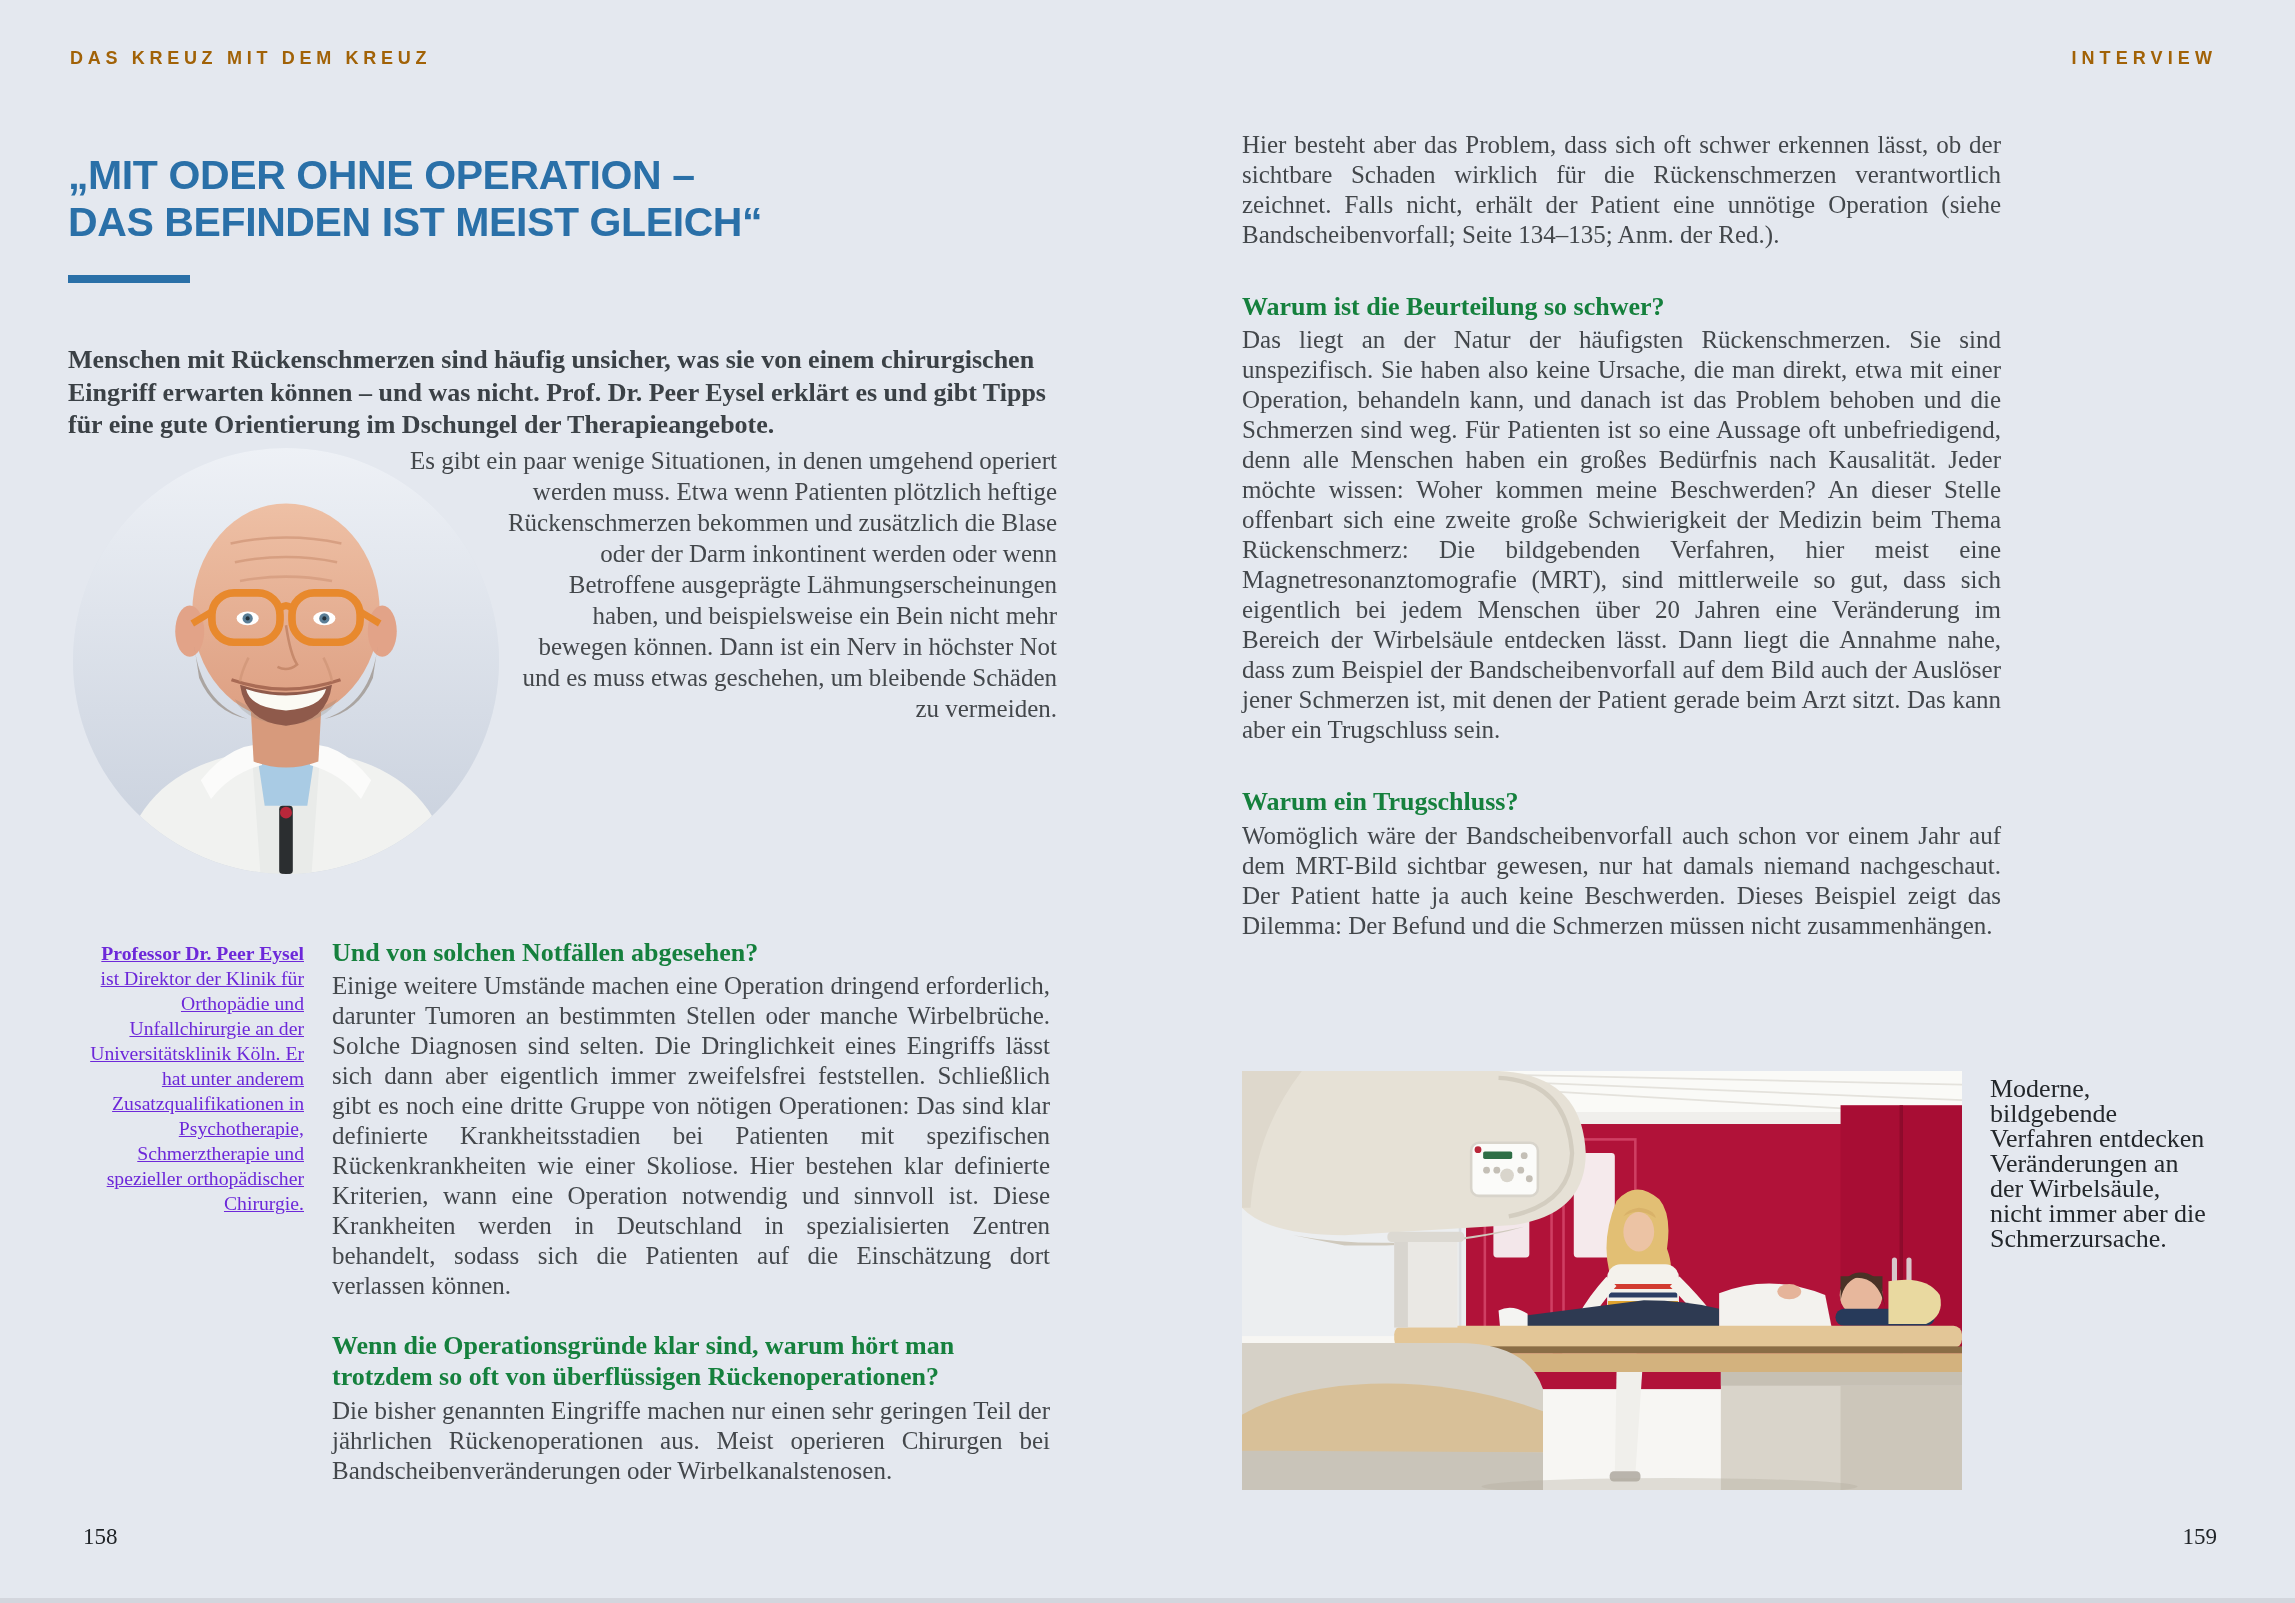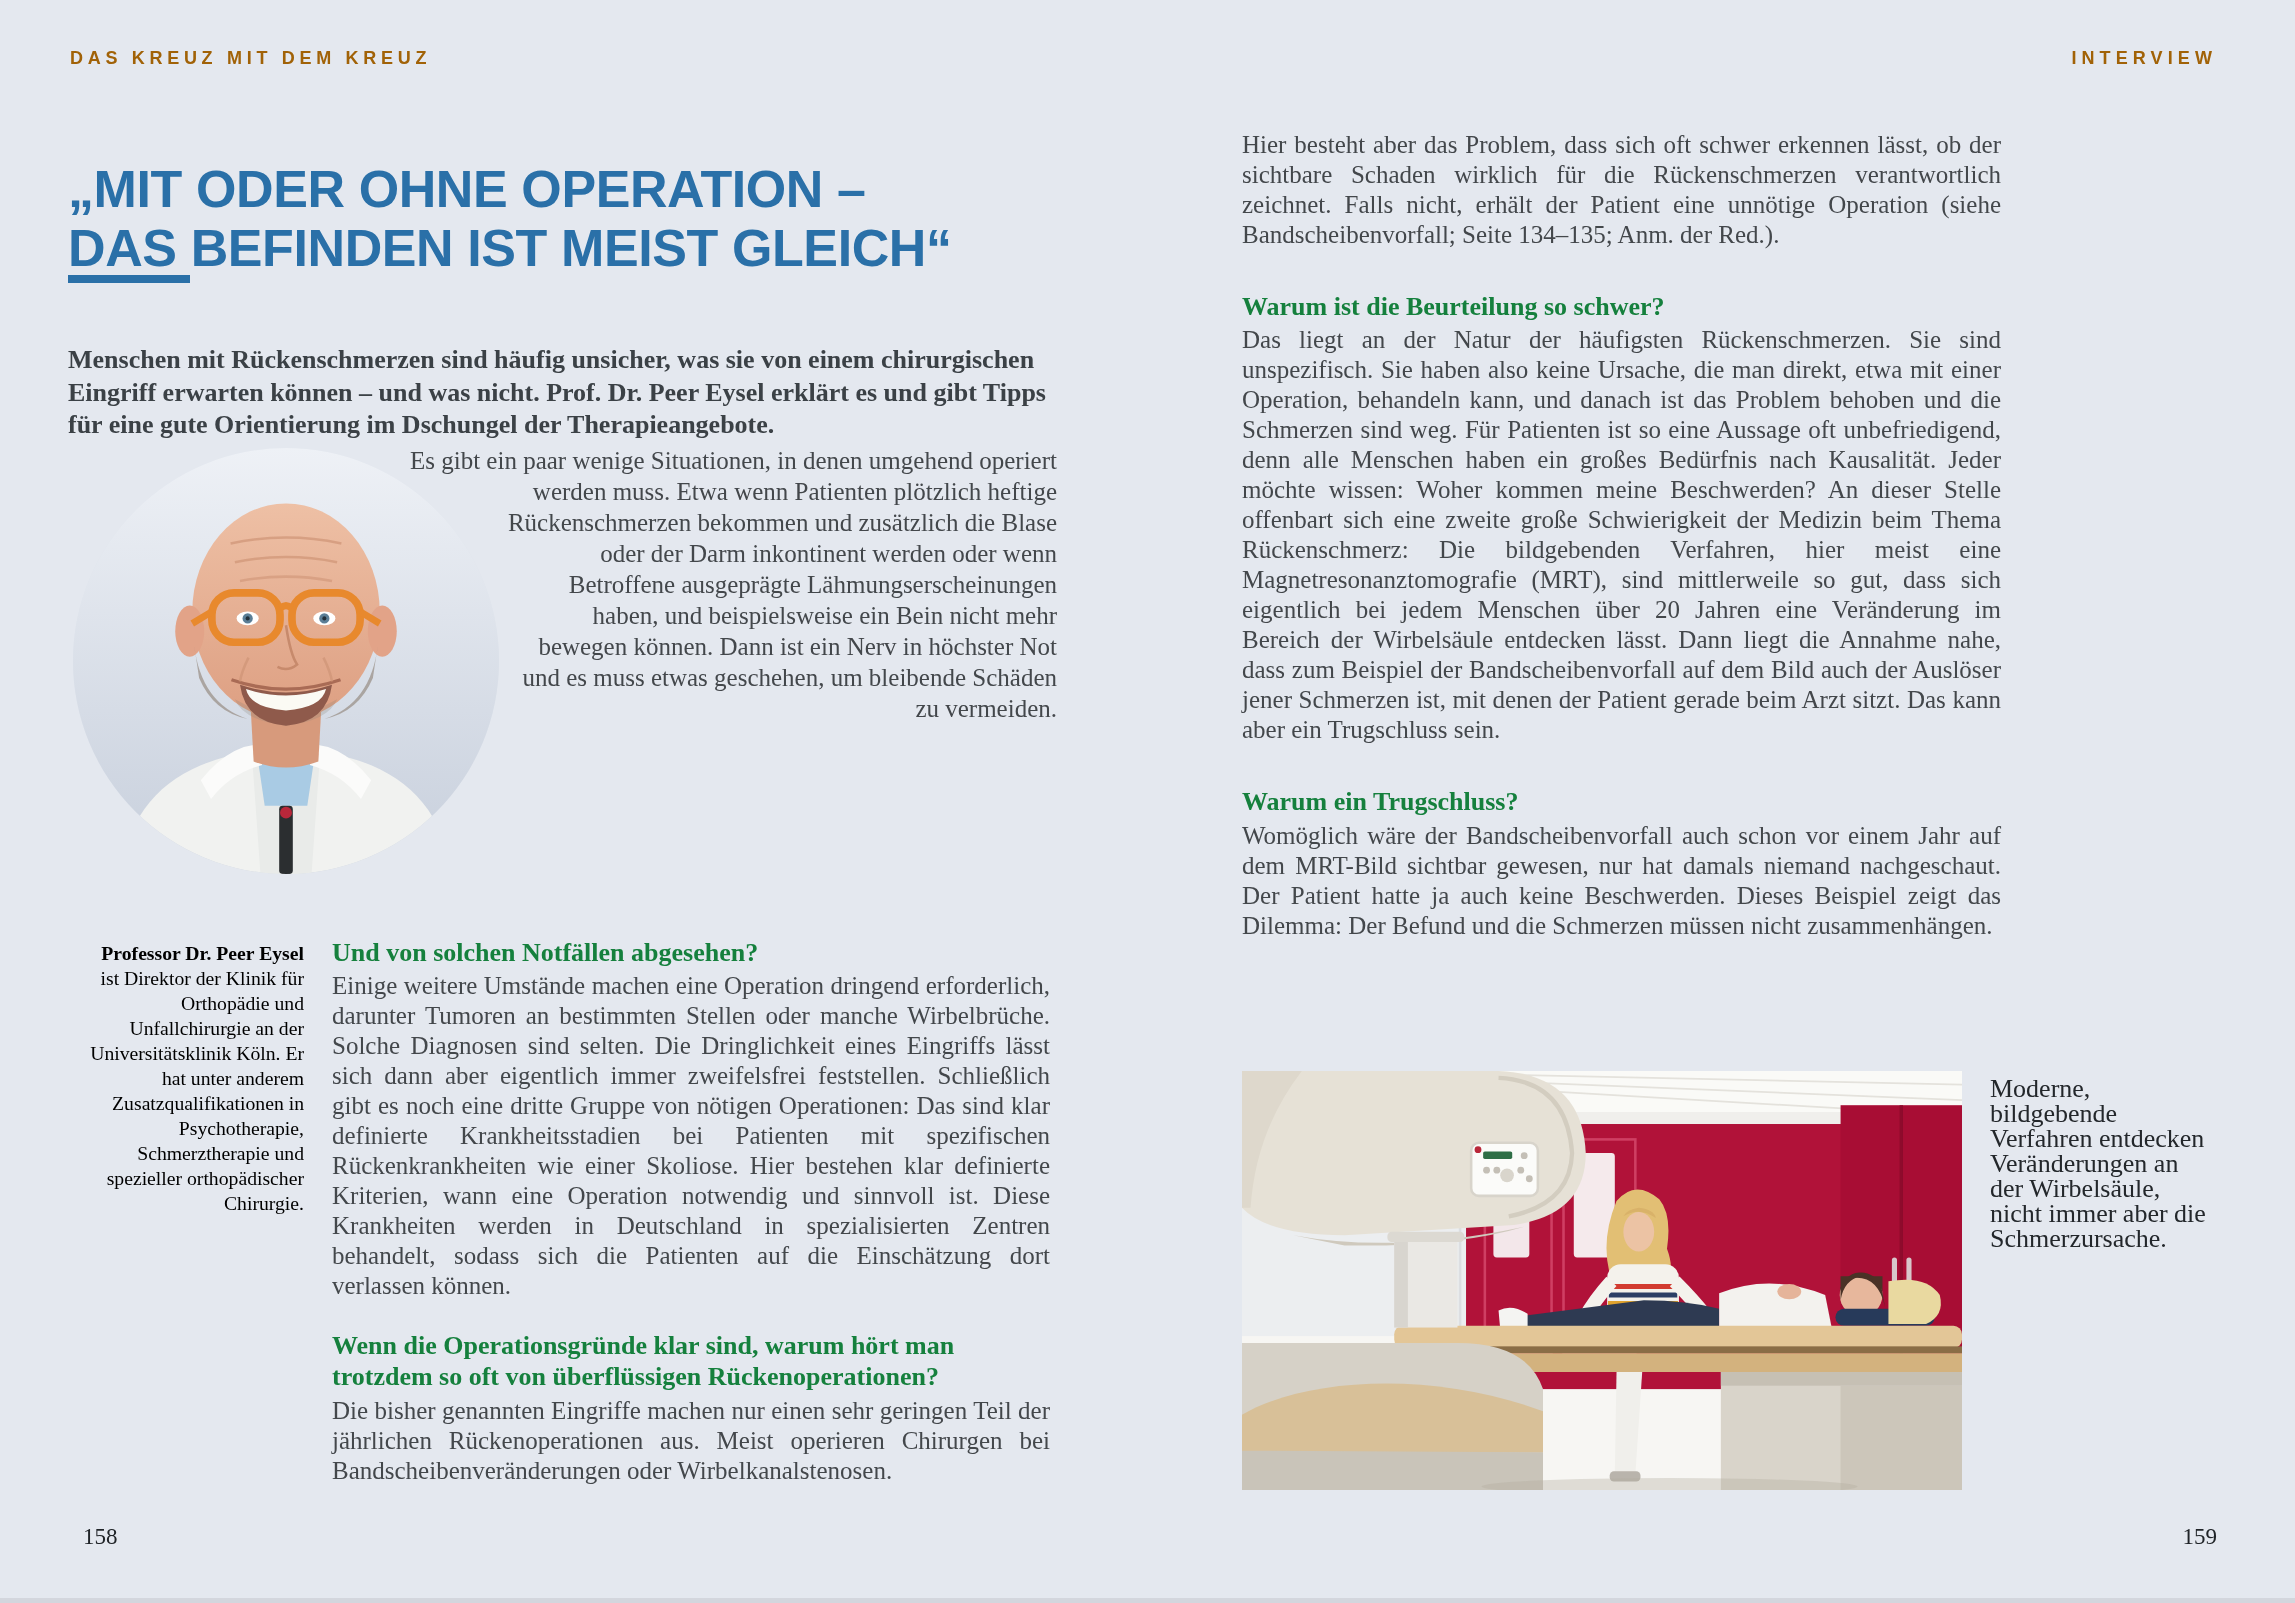--- a/index.html
+++ b/index.html
@@ -21,39 +21,39 @@
   }
   .q{font-weight:bold;color:#15803d;font-size:26px;line-height:31px;}
   .a{font-size:25px;line-height:30px;text-align:justify;}
   .pagenum{position:absolute;top:1524px;font-size:23px;color:#202428;}
 
   
   .kicker-left{left:70px;}
   .title{
     position:absolute;left:68px;top:125px;width:992px;
     font-family:"Liberation Sans", sans-serif;font-weight:bold;
-    font-size:52px;line-height:1.13;color:#2a70a8;letter-spacing:-0.4px;
+    font-size:41px;line-height:1.13;color:#2a70a8;letter-spacing:-0.4px;
   }
   .rule{position:absolute;left:68px;top:275px;width:122px;height:7.7px;background:#2a70a8;}
   .intro{
     position:absolute;left:68px;top:318px;width:984px;
     font-weight:bold;font-size:26px;line-height:32.5px;color:#3b4146;
   }
   .qa-top{position:absolute;left:73px;top:443px;width:984px;}
   .portrait{
     float:left;width:426px;height:426px;border-radius:50%;
     shape-outside:circle(50%);margin:5.1px 22px 34px 0;overflow:hidden;
     background:#dfe4ec;
   }
   .portrait svg{display:block;width:100%;height:100%;}
   .q-center{text-align:center;margin-top:96px;}
   .a-right{text-align:right;margin-top:1.7px;font-size:25px;line-height:31px;}
   .bio{
     position:absolute;left:88px;top:941px;width:216px;
-    font-size:19.7px;line-height:25px;text-align:right;color:#000000;
+    font-size:19.7px;line-height:25px;text-align:right;color:#6d28d9;text-decoration:underline;
   }
   .bio .bio-bold{font-weight:bold;}
   .main-lower{position:absolute;left:332px;top:937px;width:718px;}
   .main-lower .q{margin-bottom:3.4px;}
   .gap{height:29px;}
   .pagenum-left{left:83px;}
 
   
   .kicker-right{right:78px;letter-spacing:5.1px;margin-left:48px;}
   .col-right{position:absolute;left:1242px;top:130px;width:759px;}

